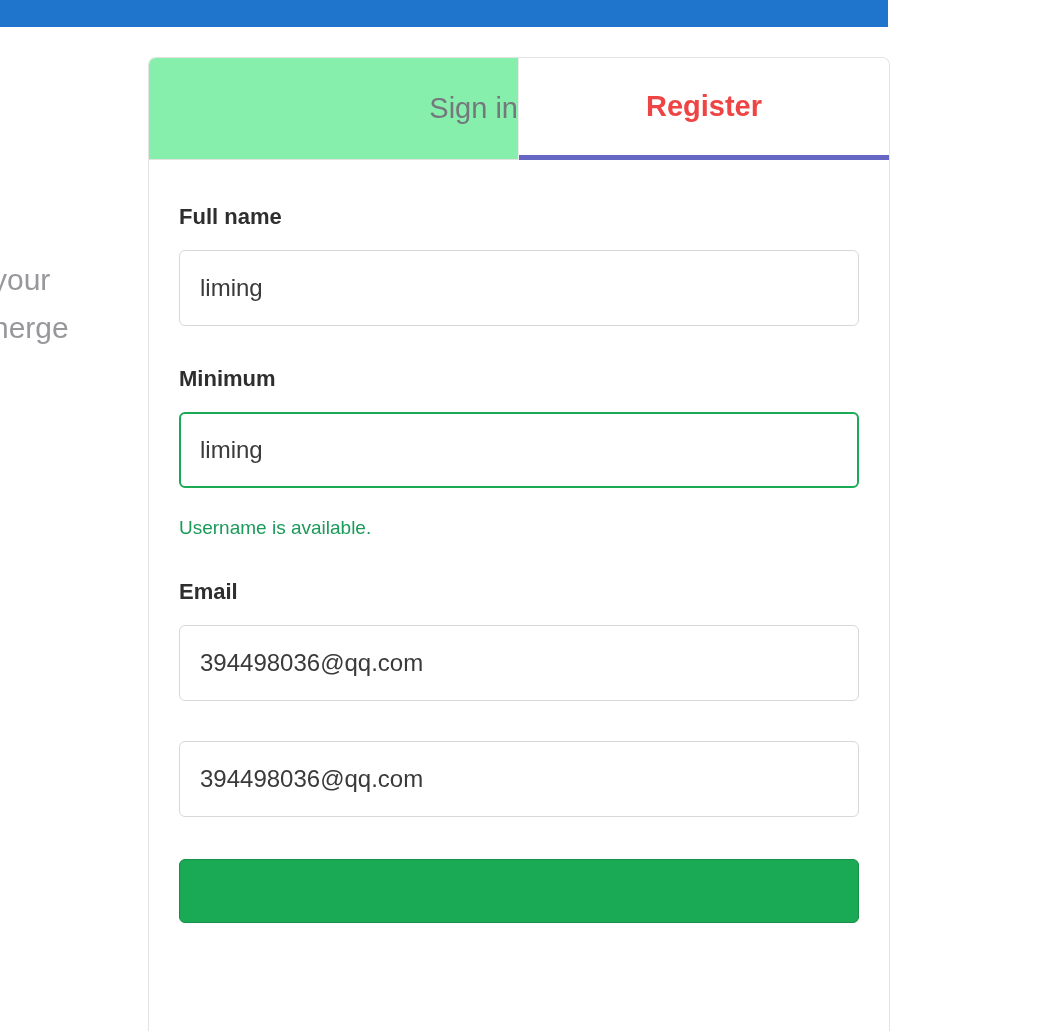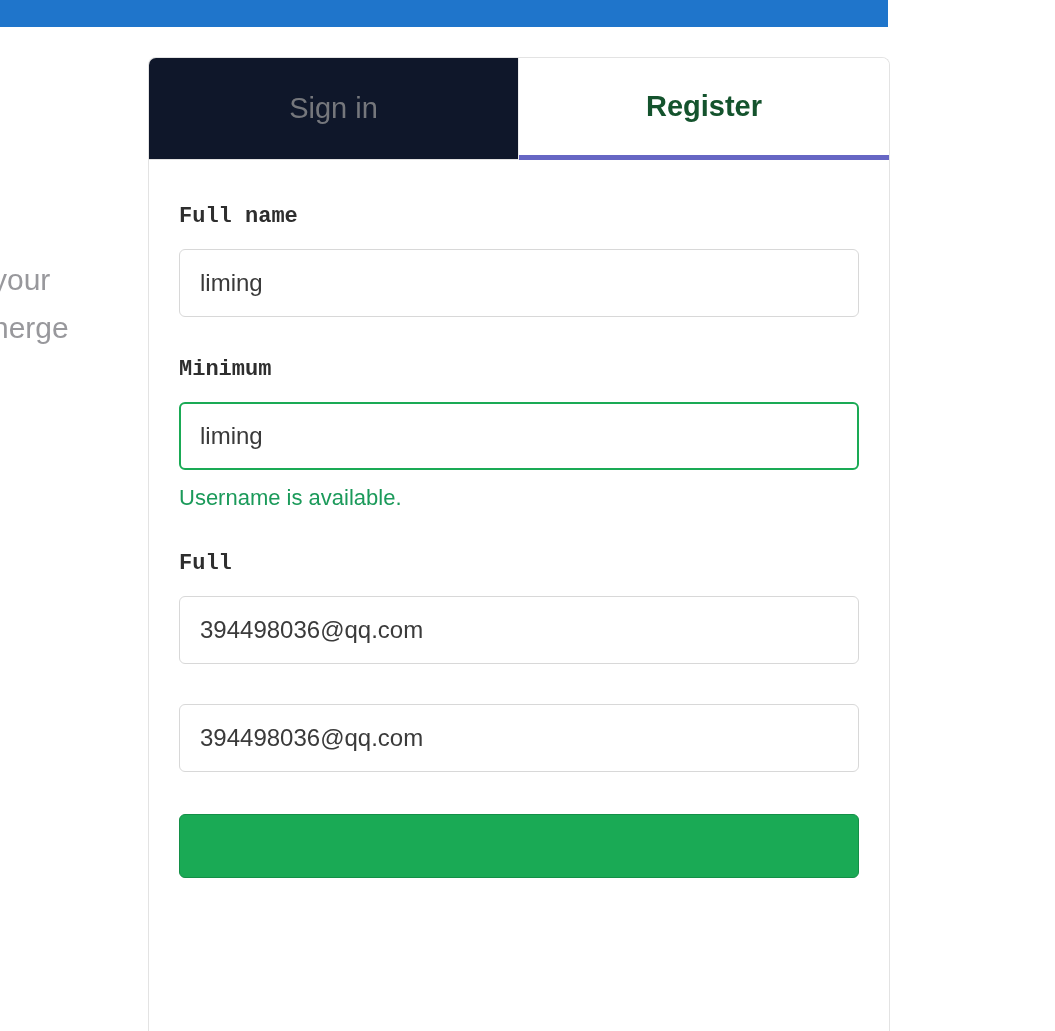--- a/index.html
+++ b/index.html
@@ -33,59 +33,59 @@
     overflow: hidden;
   }
   .tabs { display: flex; height: 102px; }
   .tab {
     flex: 1 1 50%;
     display: flex; align-items: center; justify-content: center;
     font-size: 29px;
     cursor: pointer;
   }
   .tab-signin {
-    background: #0f172a;
+    background: #86efac;
     color: #75777c;
     border-bottom: 1px solid #e2e2e2;
     border-right: 1px solid #ececec;
+    justify-content: flex-end;
   }
   .tab-register {
     background: #ffffff;
-    color: #14532d;
+    color: #ef4444;
     font-weight: 600;
     border-bottom: 5px solid #6666c4;
   }
   .form { padding: 44px 30px 0 30px; }
   .field { margin-top: 40px; }
   .field:first-child { margin-top: 0; }
   .field label {
     display: block;
     font-size: 22px; font-weight: 600; color: #2e2e2e;
     margin-bottom: 20px;
-    font-family: Liberation Mono, monospace;
   }
   .field input {
     display: block;
-    width: 100%; height: 68px;
+    width: 100%; height: 76px;
     border: 1px solid #d8d8d8; border-radius: 6px;
     padding: 0 20px;
     font-family: "Liberation Sans", "DejaVu Sans", sans-serif;
     font-size: 24px; color: #3a3a3a;
     background: #ffffff;
     outline: none;
   }
   .field input.success { border: 2px solid #1aaa55; padding: 0 19px; }
   .field input.focused {
     border: 2px solid #73a9eb; padding: 0 19px;
     box-shadow: 0 0 0 4px #c3dcf8;
   }
   .field input.password-mask {
     letter-spacing: 5px; font-weight: 700; font-size: 21px; color: #242424;
   }
-  .hint { margin-top: 15px; font-size: 22px; }
+  .hint { margin-top: 29px; font-size: 19px; }
   .hint.success { color: #1b9a5a; }
   .hint.muted { color: #8a8f94; }
   .submit-btn {
     display: block;
     margin-top: 42px;
     width: 100%; height: 64px;
     background: #1aaa55;
     border: 1px solid #148f47;
     border-radius: 6px;
     cursor: pointer;
@@ -119,21 +119,21 @@
       <input type="text" value="liming" style="">
     </div>
 
     <div class="field">
       <label>Minimum</label>
       <input type="text" class="success" value="liming" style="">
       <div class="hint success">Username is available.</div>
     </div>
 
     <div class="field">
-      <label>Full</label>
+      <label>Email</label>
       <input type="text" value="394498036@qq.com" style="">
     </div>
 
     <div class="field">
       <input type="text" value="394498036@qq.com" style="">
     </div>
 
 
     <button class="submit-btn"></button>
 

